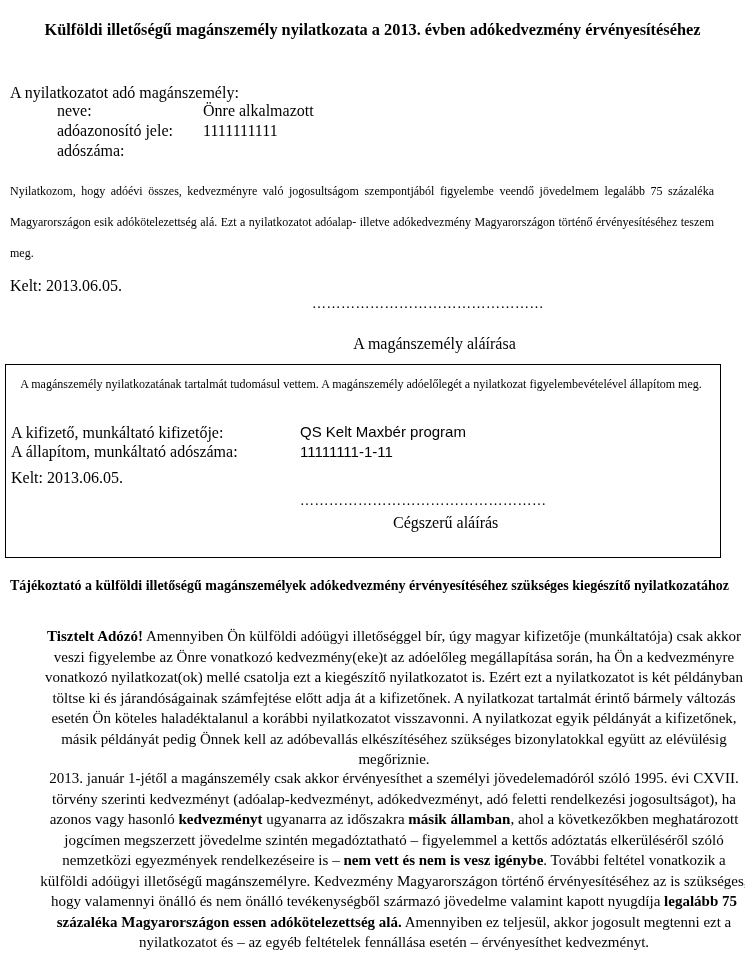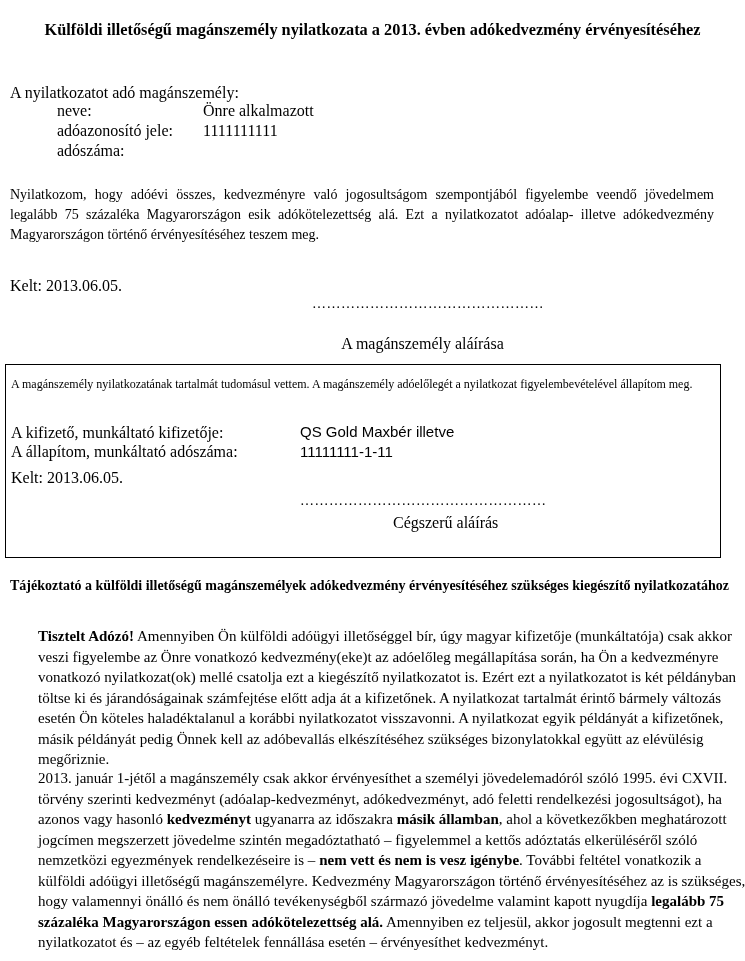--- a/index.html
+++ b/index.html
@@ -1,37 +1,36 @@
 <!DOCTYPE html>
 <html><head>
   <meta charset="utf-8">
   <style>
     html, body { margin: 0; padding: 0; background: #ffffff; }
     body {
       width: 745px; height: 961px; position: relative; overflow: hidden;
       font-family: "Liberation Serif", serif; color: #000;
     }
-    .abs { position: absolute; }
+    .abs { position: absolute; text-align: center; }
     .title {
       left: 20px; width: 705px; top: 18px; text-align: center;
       font-weight: bold; font-size: 17px; line-height: 23px;
       transform: scaleX(0.96); transform-origin: center;
     }
     .s16 { font-size: 16px; line-height: 21px; }
     .intro { left: 10px; top: 82px; }
     .field-label { left: 57px; }
     .field-value { left: 203px; }
     .para1 {
-      left: 10px; width: 704px; top: 176px; font-size: 14px; line-height: 20px;
+      left: 10px; width: 704px; top: 176px; font-size: 12px; line-height: 31px;
       text-align: justify;
-      margin-top: 9px;
     }
     .kelt1 { left: 10px; top: 275px; }
     .dots1 { left: 312px; top: 296px; font-size: 14px; letter-spacing: 0.5px; }
-    .sig1 { left: 0; width: 725px; top: 333px; text-align: center; padding-left: 120px; box-sizing: border-box; }
+    .sig1 { left: 12px; width: 725px; top: 333px; text-align: center; padding-left: 120px; box-sizing: border-box; }
     .box {
       left: 5px; top: 364px; width: 716px; height: 194px;
       border: 1.5px solid #000; box-sizing: border-box;
     }
     .box-para { left: 11px; top: 373px; width: 700px; font-size: 12px; line-height: 22px; }
     .emp-label { left: 11px; }
     .emp-value { left: 300px; font-family: "Liberation Sans", sans-serif; font-size: 15px; }
     .kelt2 { left: 11px; top: 467px; }
     .dots2 { left: 300px; top: 493px; font-size: 14px; letter-spacing: 0.5px; }
     .sig2 { left: 393px; top: 512px; }
@@ -62,21 +61,21 @@
 
 <div class="abs para1">Nyilatkozom, hogy adóévi összes, kedvezményre való jogosultságom szempontjából figyelembe veendő jövedelmem legalább 75 százaléka Magyarországon esik adókötelezettség alá. Ezt a nyilatkozatot adóalap- illetve adókedvezmény Magyarországon történő érvényesítéséhez teszem meg.</div>
 
 <div class="abs s16 kelt1">Kelt: 2013.06.05.</div>
 <div class="abs dots1">…………………………………………</div>
 <div class="abs s16 sig1">A magánszemély aláírása</div>
 
 <div class="abs box"></div>
 <div class="abs box-para">A magánszemély nyilatkozatának tartalmát tudomásul vettem. A magánszemély adóelőlegét a nyilatkozat figyelembevételével állapítom meg.</div>
 <div class="abs s16 emp-label" style="top:422px">A kifizető, munkáltató kifizetője:</div>
-<div class="abs emp-value" style="top:423px">QS Gold Maxbér illetve</div>
+<div class="abs emp-value" style="top:423px">QS Kelt Maxbér program</div>
 <div class="abs s16 emp-label" style="top:441px">A állapítom, munkáltató adószáma:</div>
 <div class="abs emp-value" style="top:443px">11111111-1-11</div>
 <div class="abs s16 kelt2">Kelt: 2013.06.05.</div>
 <div class="abs dots2">……………………………………………</div>
 <div class="abs s16 sig2">Cégszerű aláírás</div>
 
 <div class="abs title2">Tájékoztató a külföldi illetőségű magánszemélyek adókedvezmény érvényesítéséhez szükséges kiegészítő nyilatkozatához</div>
 
 <div class="abs info info1"><b>Tisztelt Adózó!</b><span> Amennyiben Ön külföldi adóügyi illetőséggel bír, úgy magyar kifizetője (munkáltatója) csak akkor veszi figyelembe az Önre vonatkozó kedvezmény(eke)t az adóelőleg megállapítása során, ha Ön a kedvezményre vonatkozó nyilatkozat(ok) mellé csatolja ezt a kiegészítő nyilatkozatot is. Ezért ezt a nyilatkozatot is két példányban töltse ki és járandóságainak számfejtése előtt adja át a kifizetőnek. A nyilatkozat tartalmát érintő bármely változás esetén Ön köteles haladéktalanul a korábbi nyilatkozatot visszavonni. A nyilatkozat egyik példányát a kifizetőnek, másik példányát pedig Önnek kell az adóbevallás elkészítéséhez szükséges bizonylatokkal együtt az elévülésig megőriznie.</span></div>
 

